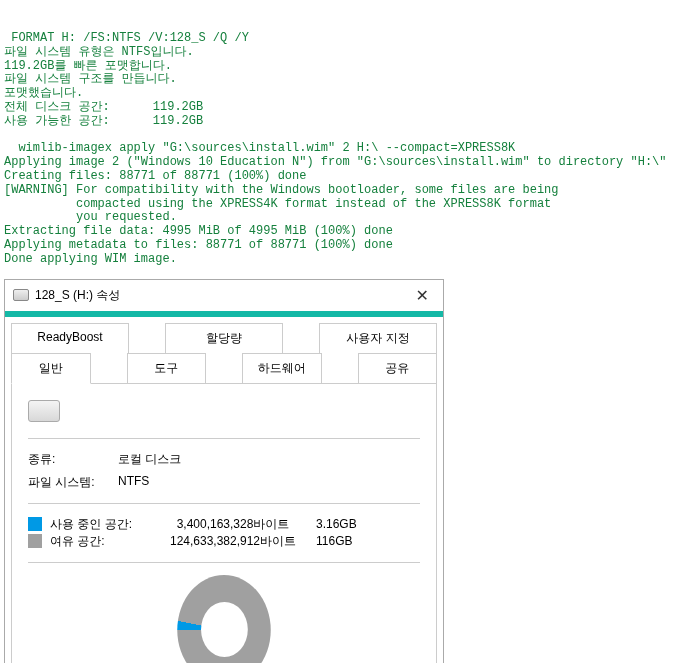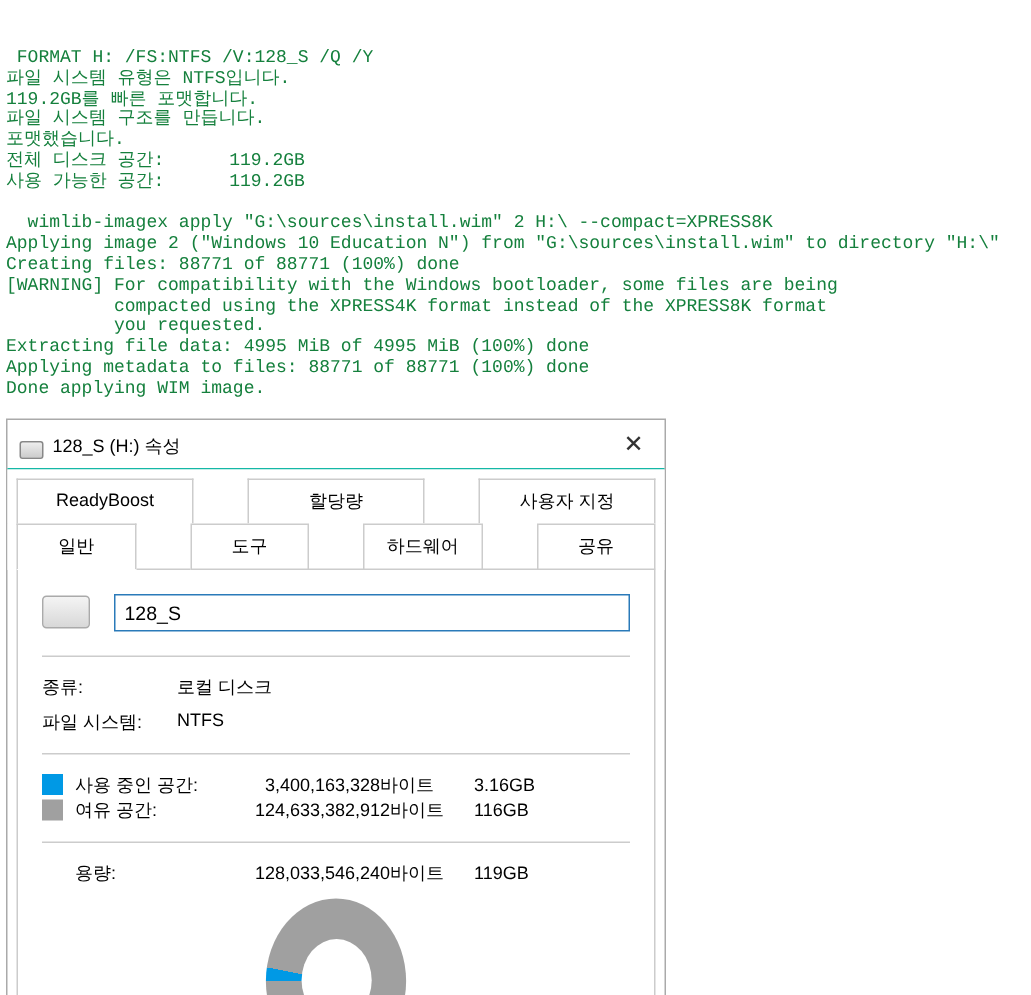--- a/index.html
+++ b/index.html
@@ -1,19 +1,19 @@
 <!DOCTYPE html>
 <html><head>
 <meta charset="utf-8">
 <style>
   * { box-sizing: border-box; margin: 0; padding: 0; }
   body { font-family: "Malgun Gothic", "Segoe UI", sans-serif; font-size: 12px; background: #fff; width: 687px; }
   .console { padding: 4px; font-family: "Consolas", "Courier New", monospace; font-size: 12px; line-height: 1.15; white-space: pre; color: #15803d; margin-top: 28px; }
   .dialog { width: 440px; margin: 8px 0 0 4px; border: 1px solid #aaa; background: #fff; }
-  .title-bar { display: flex; align-items: flex-end; padding: 6px 8px; border-bottom: 1px solid #14b8a6; }
+  .title-bar { display: flex; align-items: center; padding: 6px 8px; border-bottom: 6px solid #14b8a6; }
   .drive-icon { width: 16px; height: 12px; background: linear-gradient(#eee,#ccc); border: 1px solid #888; border-radius: 2px; margin-right: 6px; }
   .title-text { flex: 1; font-size: 12px; }
   .close-btn { font-size: 16px; padding: 0 6px; cursor: pointer; color: #333; }
   .tabs-row { display: flex; background: #fff; padding: 6px 6px 0 6px; gap: 36px; }
   .tab { flex: 1; text-align: center; padding: 6px 4px; border: 1px solid #ccc; background: #fff; font-size: 12px; cursor: pointer; }
   .tab.inactive { background: #fff; }
   .tab.active { background: #fff; border-bottom: 1px solid #fff; position: relative; z-index: 2; }
   .tabs-row.top .tab { border-bottom: none; }
   .tabs-row.bottom { padding-top: 0; }
   .content { border: 1px solid #ccc; margin: 0 6px 6px 6px; padding: 16px; margin-top: -1px; }
@@ -70,21 +70,20 @@
   <div class="tabs-row bottom">
     <div class="tab active">일반</div>
     <div class="tab inactive">도구</div>
     <div class="tab inactive">하드웨어</div>
     <div class="tab inactive">공유</div>
   </div>
 
   <div class="content">
     <div class="name-row">
       <div class="drive-icon-lg"></div>
-      <input class="name-input" value="128_S" style="">
     </div>
     <hr class="hr">
     <div class="info-row">
       <div class="info-label">종류:</div>
       <div>로컬 디스크</div>
     </div>
     <div class="info-row">
       <div class="info-label">파일 시스템:</div>
       <div>NTFS</div>
     </div>
@@ -95,26 +94,20 @@
       <div class="space-bytes">3,400,163,328바이트</div>
       <div class="space-gb">3.16GB</div>
     </div>
     <div class="space-row">
       <div class="swatch free"></div>
       <div class="space-label">여유 공간:</div>
       <div class="space-bytes">124,633,382,912바이트</div>
       <div class="space-gb">116GB</div>
     </div>
     <hr class="hr">
-    <div class="space-row">
-      <div style="width:14px"></div>
-      <div class="space-label">용량:</div>
-      <div class="space-bytes">128,033,546,240바이트</div>
-      <div class="space-gb">119GB</div>
-    </div>
 
     <div class="donut-row">
       <div class="donut">
         <div class="donut-hole"></div>
       </div>
 
     </div>
 
   </div>
 </div>

